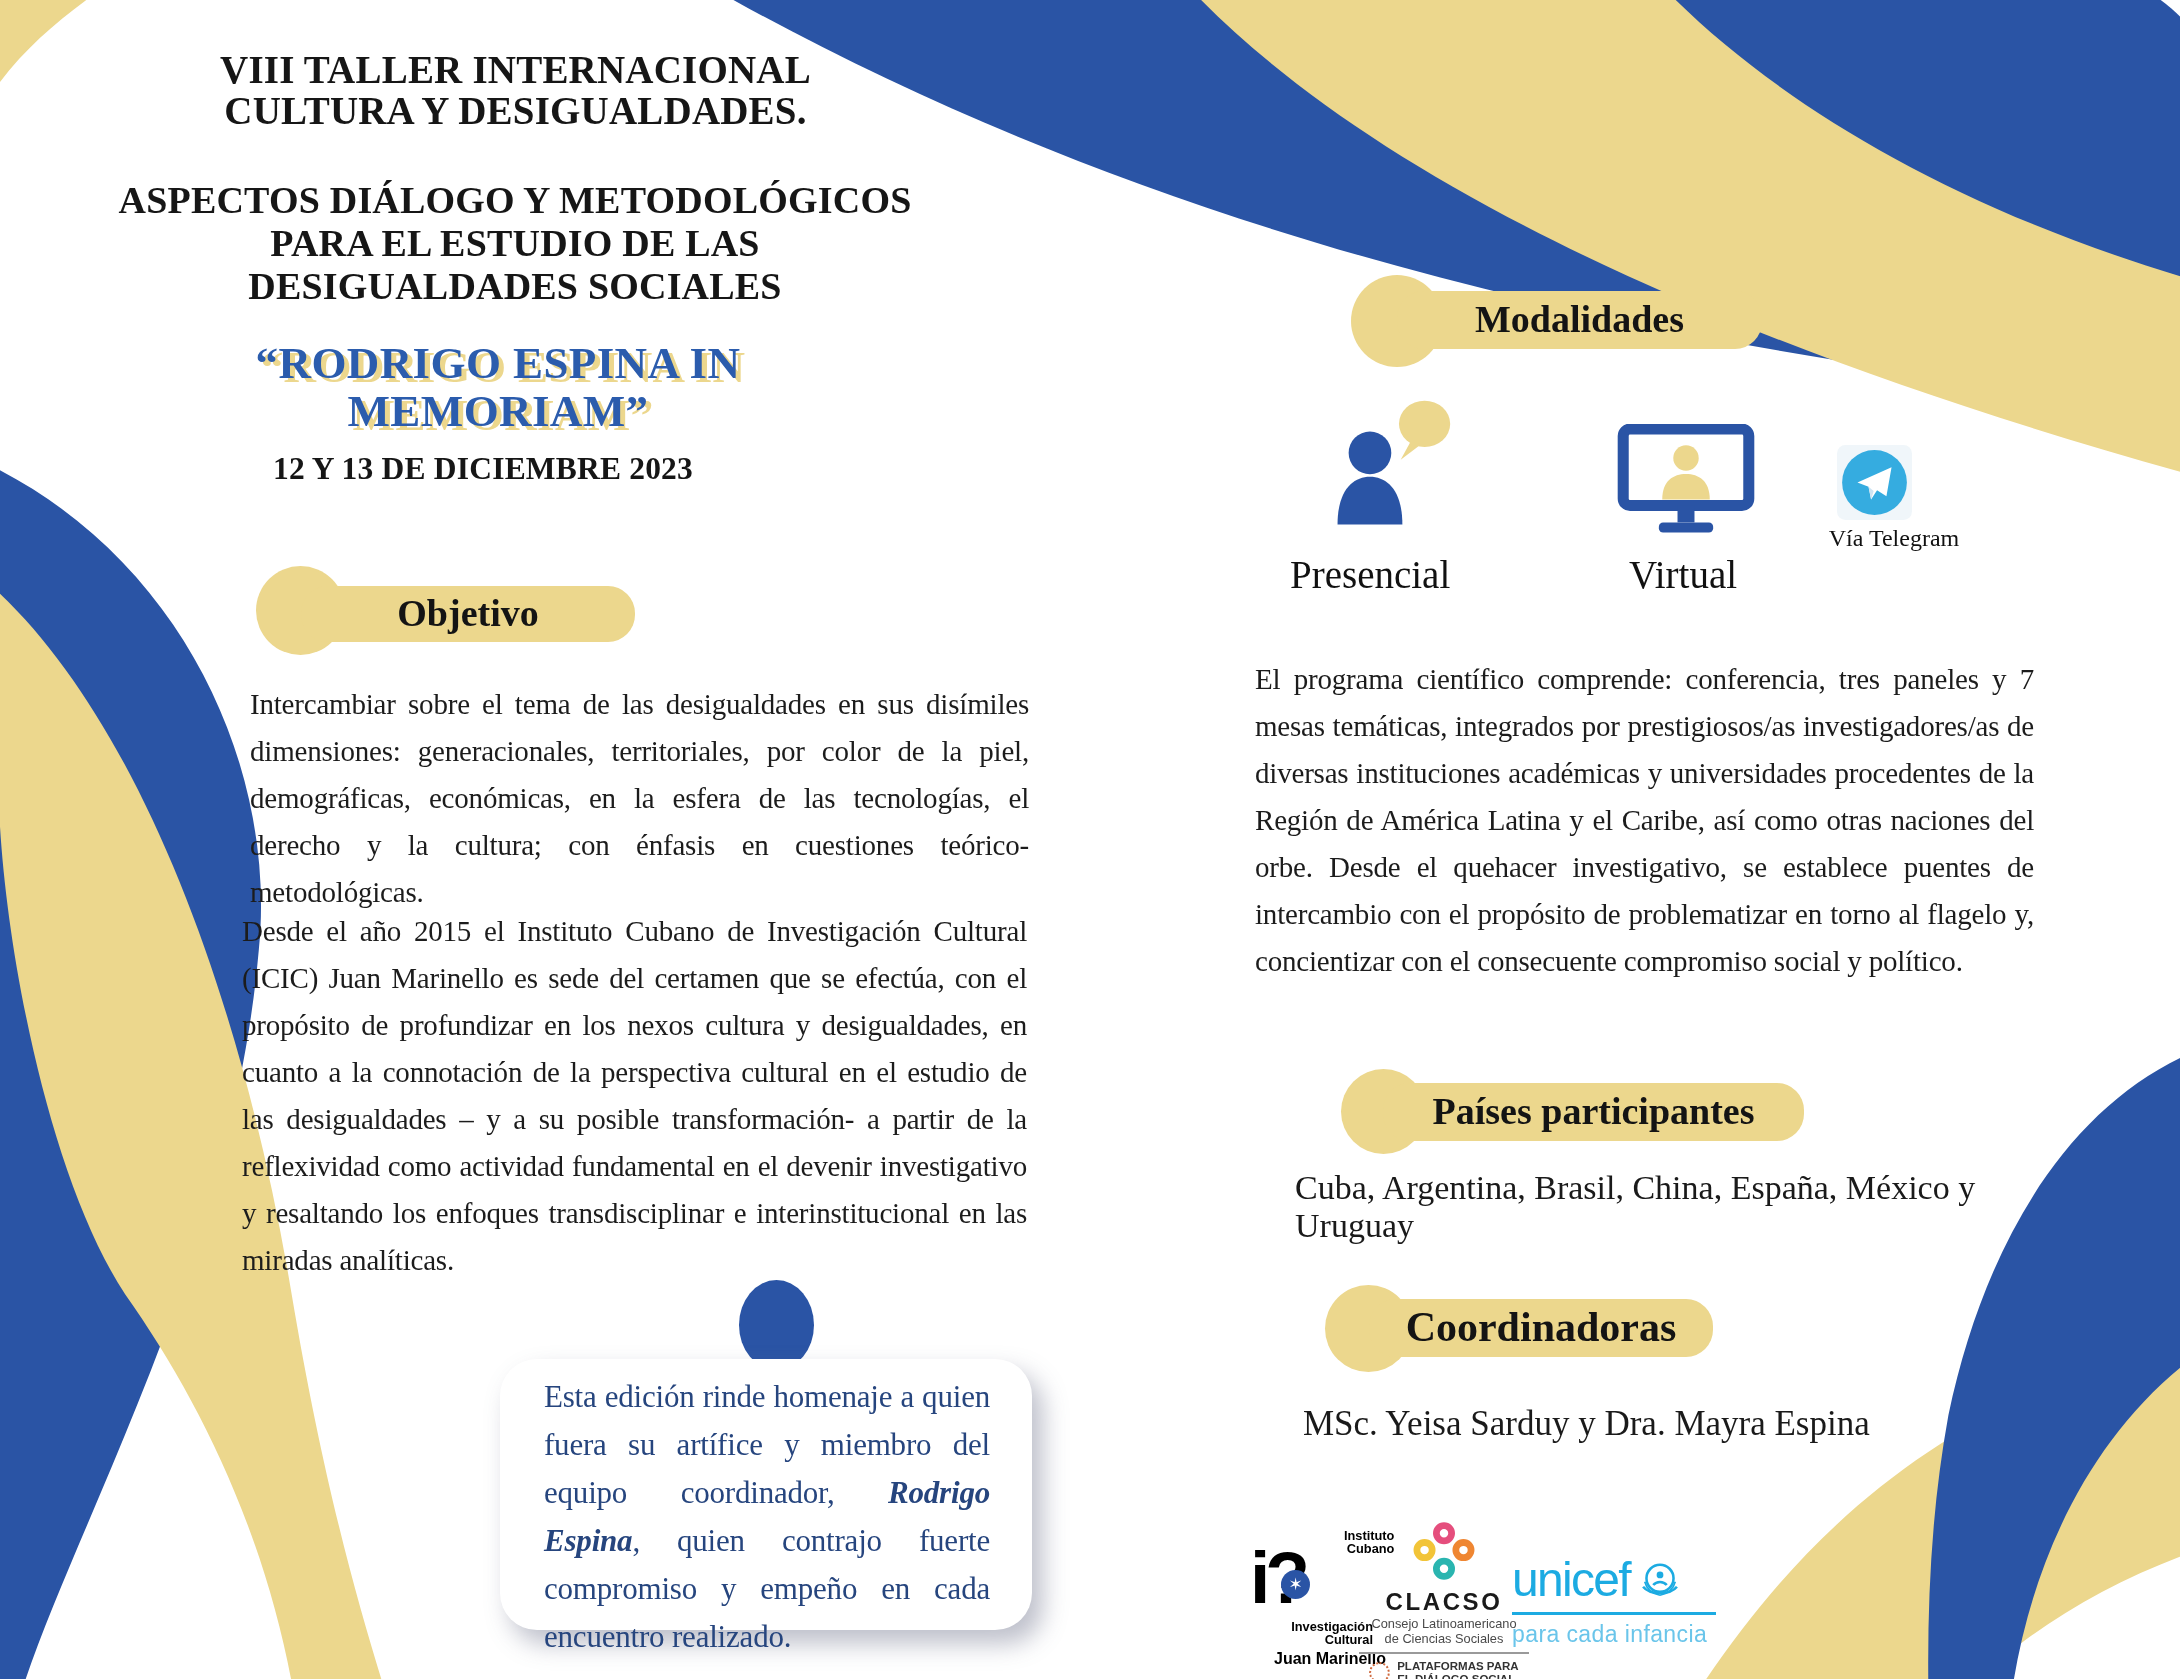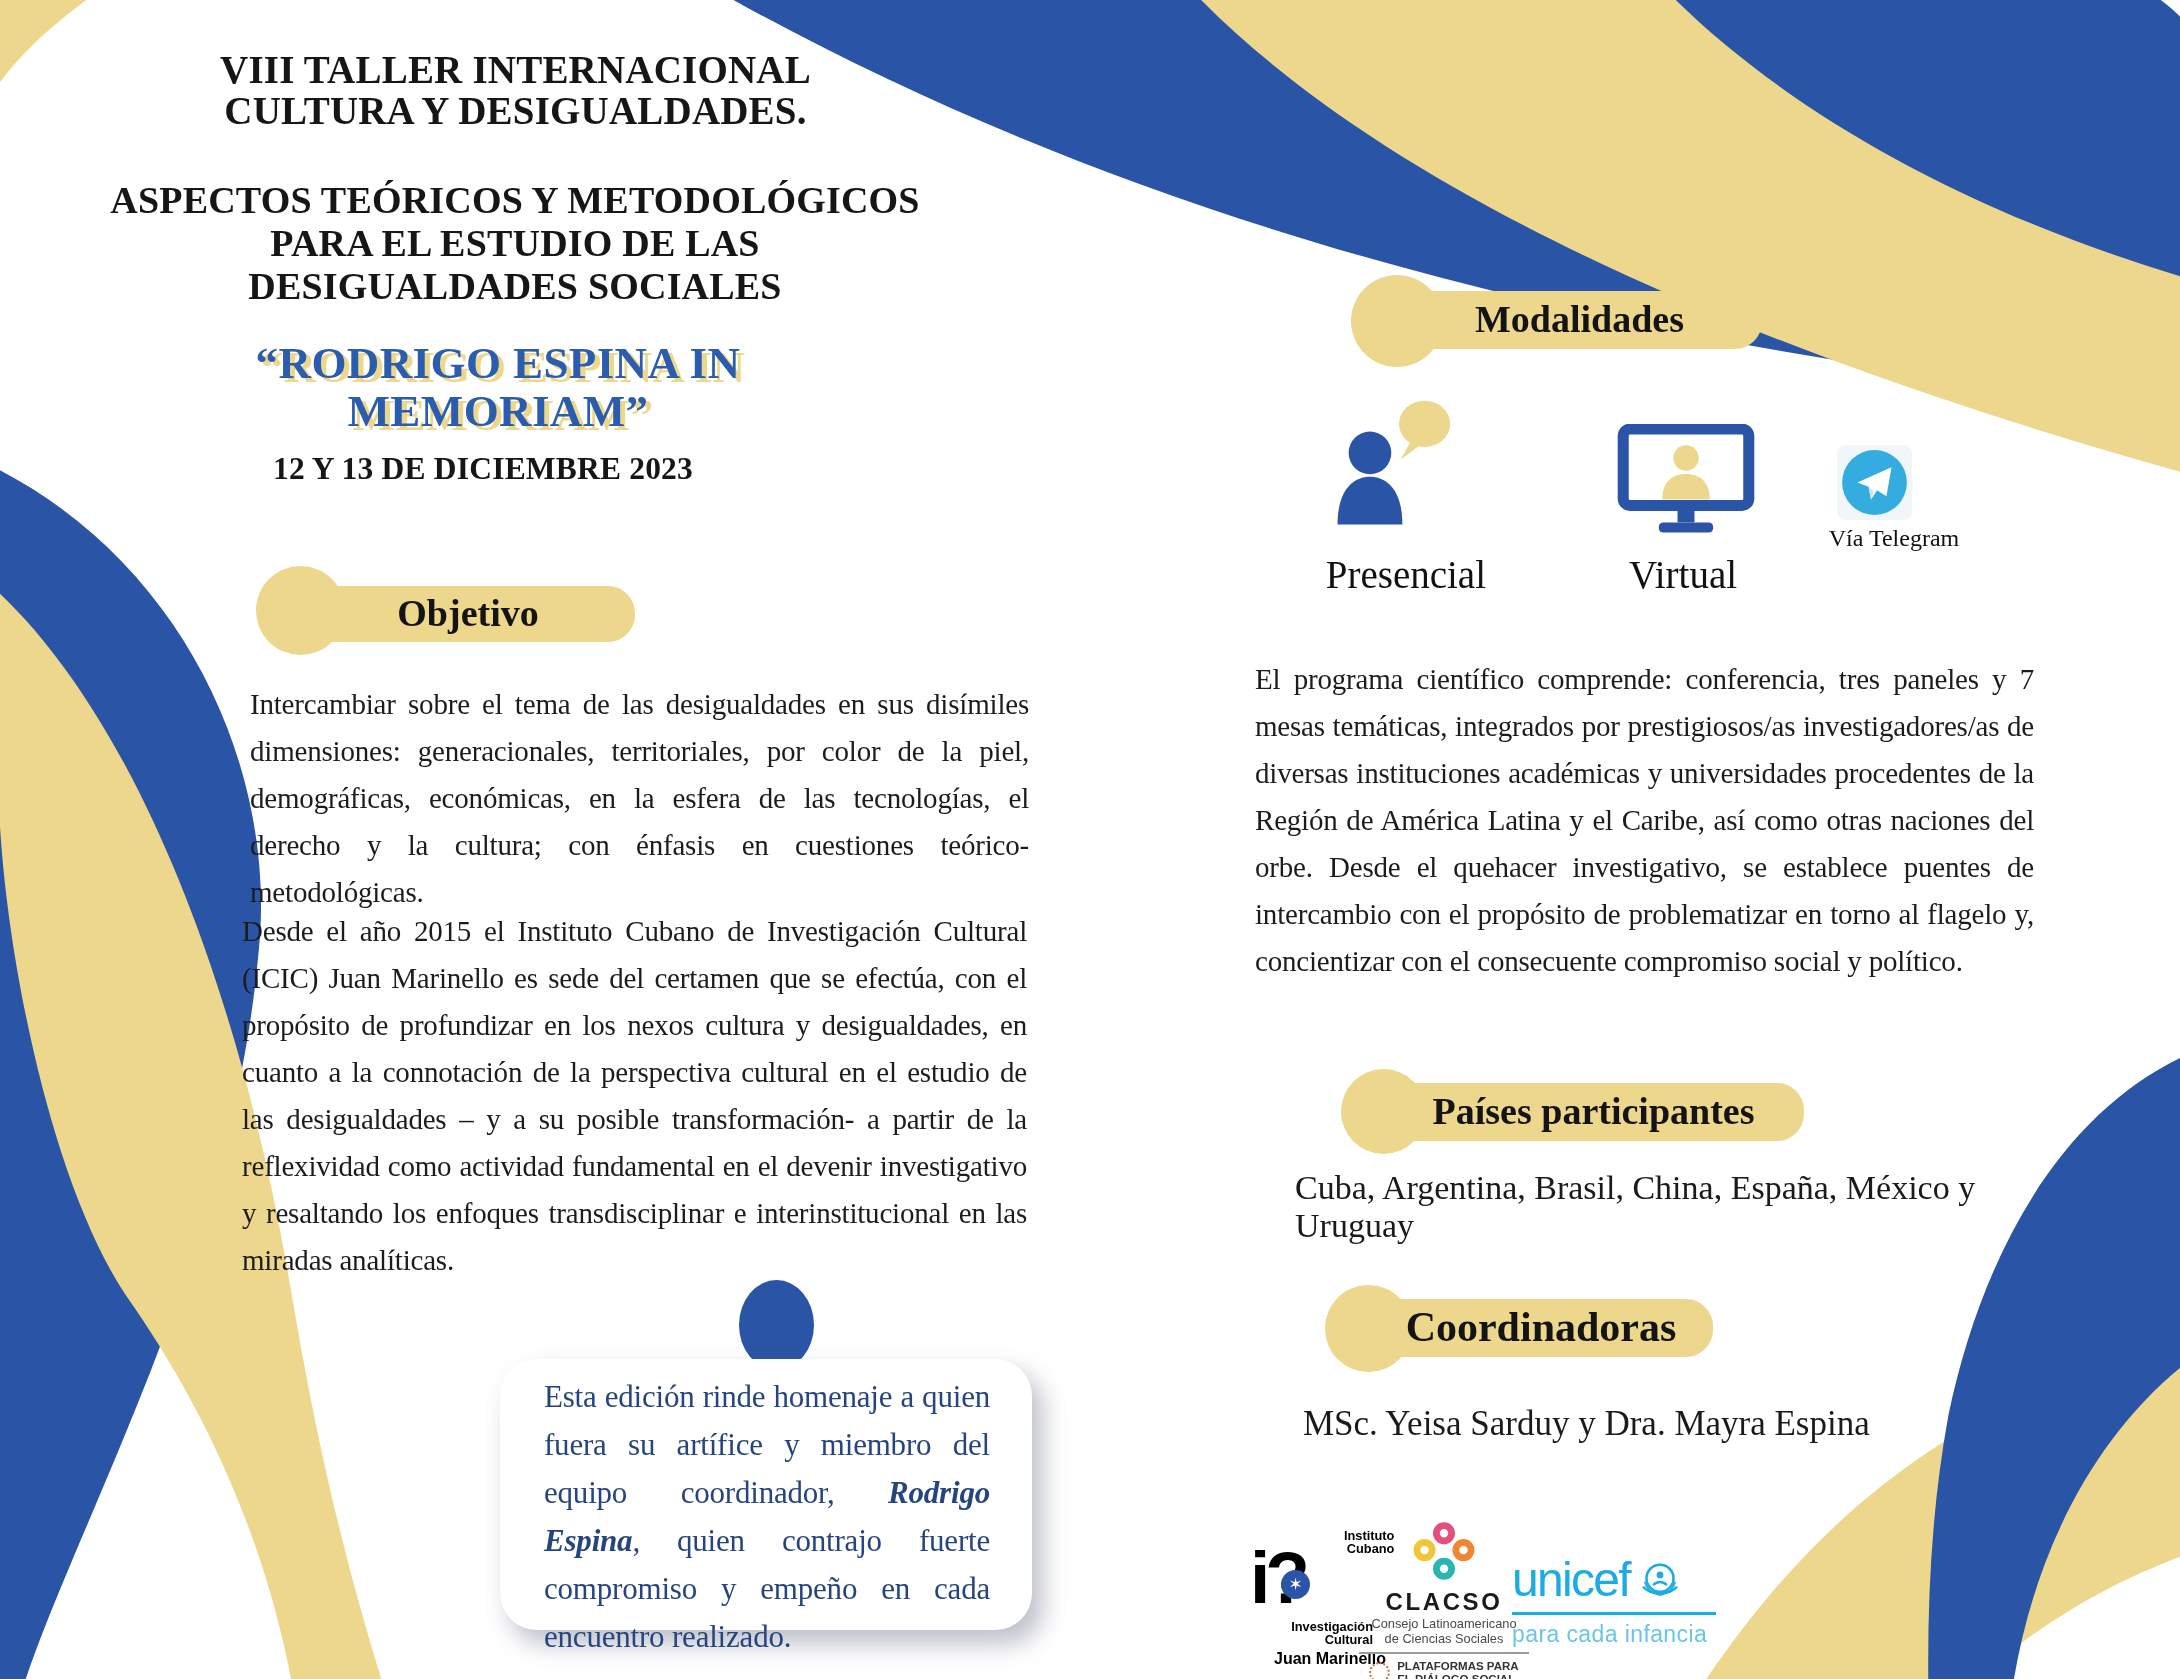--- a/index.html
+++ b/index.html
@@ -87,21 +87,21 @@
     <path d="M2560,1212 C2400,1270 2300,1440 2258,1640 C2238,1750 2233,1860 2235,1972 L2330,1972 C2350,1820 2420,1655 2560,1560 Z" fill="#2a54a5"></path>
     <path d="M0,0 L100,0 C62,28 28,58 0,95 Z" fill="#ecd78d"></path>
   </svg>
 
   <div id="title1" class="h-block content">
     <div>VIII TALLER INTERNACIONAL</div>
     <div>CULTURA Y DESIGUALDADES.</div>
   </div>
 
   <div id="title2" class="h-block content">
-    <div>ASPECTOS TEÓRICOS Y METODOLÓGICOS</div>
+    <div>ASPECTOS DIÁLOGO Y METODOLÓGICOS</div>
     <div>PARA EL ESTUDIO DE LAS</div>
     <div>DESIGUALDADES SOCIALES</div>
   </div>
 
   <div id="memoriam" class="h-block content">“RODRIGO ESPINA IN MEMORIAM”</div>
 
   <div id="dates" class="h-block content">
     <div>12 Y 13 DE DICIEMBRE 2023</div>
   </div>
 
@@ -129,21 +129,21 @@
       <span>Modalidades</span>
     </div>
   </div>
 
   <svg class="content" style="left:1329px;top:400px;" width="128" height="128" viewBox="0 0 150 150" xmlns="http://www.w3.org/2000/svg">
     <ellipse cx="112" cy="28" rx="30" ry="27" fill="#ecd78d"></ellipse>
     <path d="M96,48 L84,70 L108,52 Z" fill="#ecd78d"></path>
     <circle cx="48" cy="62" r="25" fill="#2a54a5"></circle>
     <path d="M10,146 C10,106 28,90 48,90 C68,90 86,106 86,146 Z" fill="#2a54a5"></path>
   </svg>
-  <div class="mode-label content" style="left:1290px;top:552px;width:196px;text-align:right;">Presencial</div>
+  <div class="mode-label content" style="left:1290px;top:552px;width:196px;text-align:left;">Presencial</div>
 
   <svg class="content" style="left:1617px;top:424px;" width="138" height="112" viewBox="0 0 162 132" xmlns="http://www.w3.org/2000/svg">
     <rect x="7" y="6" width="148" height="90" rx="8" fill="#ffffff" stroke-width="13" stroke="#2a54a5"></rect>
     <circle cx="81" cy="40" r="15" fill="#ecd78d"></circle>
     <path d="M53,89 C53,67 66,59 81,59 C96,59 109,67 109,89 Z" fill="#ecd78d"></path>
     <rect x="71" y="96" width="20" height="20" fill="#2a54a5"></rect>
     <rect x="49" y="116" width="64" height="12" rx="5" fill="#2a54a5"></rect>
   </svg>
   <div class="mode-label content" style="left:1598px;top:552px;width:170px;text-align:center;">Virtual</div>
 

